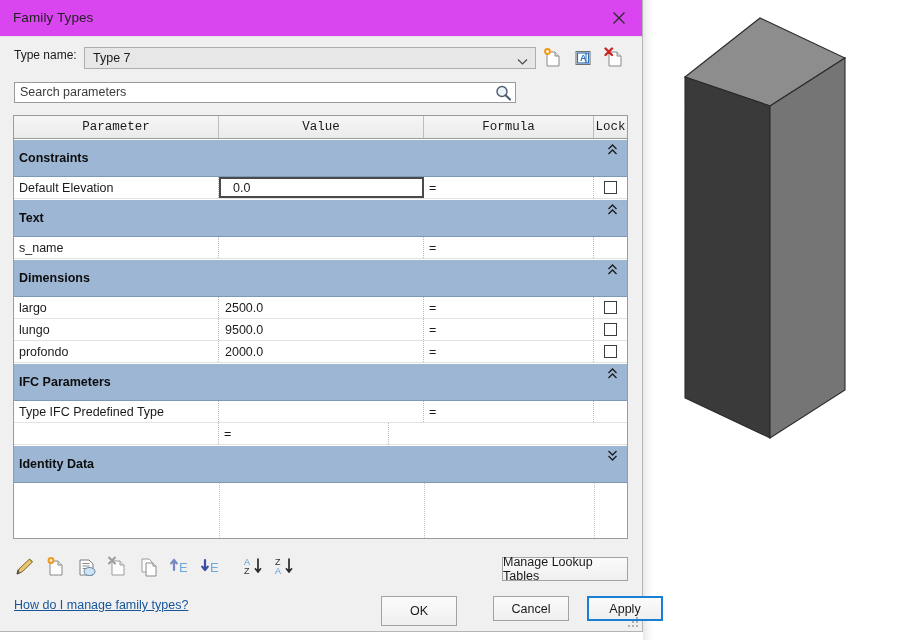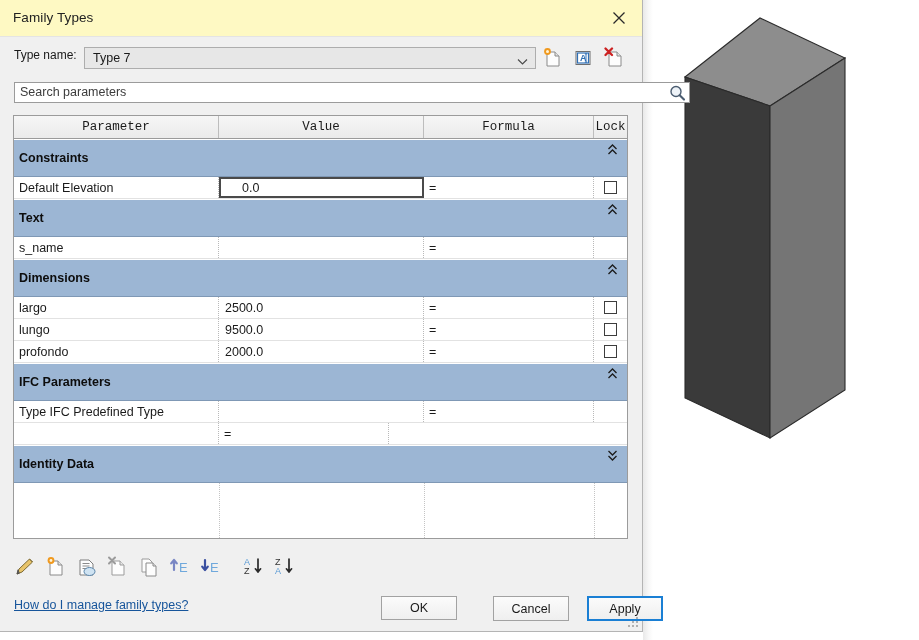--- a/index.html
+++ b/index.html
@@ -44,21 +44,21 @@
     background: #f0f0f0;
     border: 1px solid #b4b4b4;
     border-left: none;
     border-top: none;
     box-sizing: border-box;
   }
 
   
   .titlebar {
     height: 36px;
-    background: #fef9c3;
+    background: #d946ef;
     position: relative;
     border-bottom: 1px solid #e4e4e4;
   }
   .titlebar .title {
     position: absolute;
     left: 13px;
     top: 10px;
     font-size: 13.5px;
     color: #222;
     letter-spacing: .1px;
@@ -113,21 +113,21 @@
   .hdr-icons .ic {
     width: 22px; height: 22px;
     cursor: pointer;
     display: block;
   }
 
   
   .searchbox {
     position: absolute;
     left: 14px; top: 82px;
-    width: 676px; height: 21px;
+    width: 502px; height: 21px;
     background: #ffffff;
     border: 1px solid #9b9b9b;
     box-sizing: border-box;
     padding-left: 32px;
   }
   .searchbox .ph {
     position: absolute;
     left: 5px; top: 2px;
     font-size: 12.5px;
     color: #3c3c3c;
@@ -225,21 +225,21 @@
   .cell.c-lock .cb {
     width: 13px; height: 13px;
     border: 1px solid #3d3d3d;
     background: #fff;
     box-sizing: border-box;
     cursor: pointer;
   }
   .param-row.focused .cell.c-value {
     border: 2px solid #4a4a4a;
     background: #ffffff;
-    padding-left: 21px;
+    padding-left: 12px;
     border-right: 2px solid #4a4a4a;
   }
 
   .grid-filler {
     position: relative;
     background: #ffffff;
     height: 138px;
   }
   .grid-filler .vline {
     position: absolute;
@@ -270,21 +270,21 @@
     border: 1px solid #a2a2a2;
     box-sizing: border-box;
     display: flex;
     align-items: center;
     justify-content: center;
     font-size: 12.5px;
     color: #1a1a1a;
     cursor: pointer;
   }
   .btn.lookup { left: 502px; top: 557px; width: 126px; height: 24px; }
-  .btn.ok     { left: 381px; top: 596px; width: 76px; height: 24px; }
+  .btn.ok     { left: 381px; top: 596px; width: 76px; height: 30px; }
   .btn.cancel { left: 466px; top: 596px; width: 76px; height: 25px; margin-left: 27px; }
   .btn.apply  {
     left: 551px; top: 596px; width: 76px; height: 25px;
     border: 2px solid #1a7fd4;
     margin-left: 36px;
   }
 
   .helplink {
     position: absolute;
     left: 14px; top: 598px;
@@ -551,20 +551,21 @@
     </span>
     <span class="tb">
       <svg width="22" height="22" viewBox="0 0 22 22">
         <text x="1" y="9" font-family="Liberation Sans, sans-serif" font-size="9" fill="#333333">Z</text>
         <text x="1" y="18" font-family="Liberation Sans, sans-serif" font-size="9" fill="#5b9bd5">A</text>
         <path d="M15 3 L15 16 M15 16 L12.4 12.8 M15 16 L17.6 12.8" stroke="#2b2b2b" stroke-width="1.7" fill="none" stroke-linecap="round"></path>
       </svg>
     </span>
   </div>
 
+  <div class="btn lookup">Manage Lookup Tables</div>
   <div class="btn ok">OK</div>
   <div class="btn cancel">Cancel</div>
   <div class="btn apply">Apply</div>
 
   <div class="helplink">How do I manage family types?</div>
 
   <div class="grip">
     <i style="left:9px;top:9px"></i>
       <i style="left:5px;top:9px"></i>
       <i style="left:9px;top:5px"></i>

